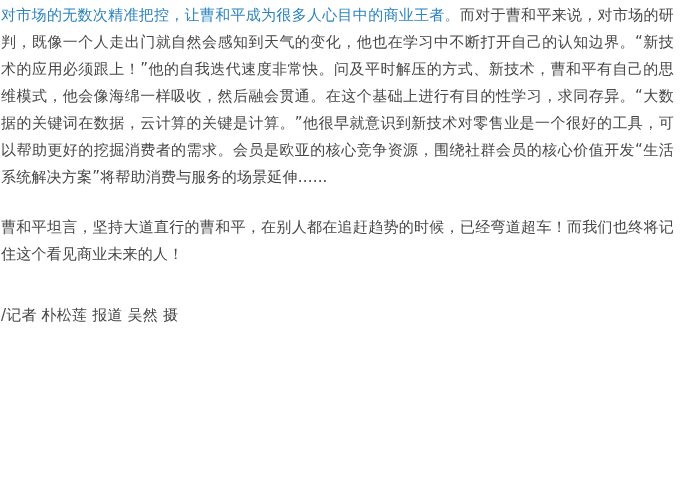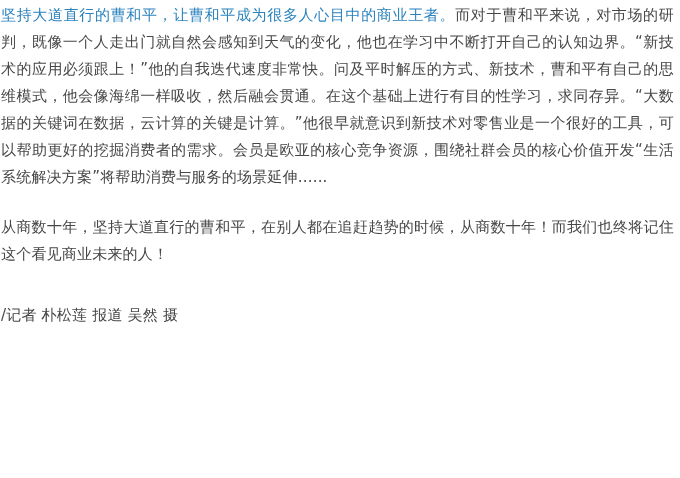--- a/index.html
+++ b/index.html
@@ -35,20 +35,20 @@
   .b {
     font-weight: bold;
     color: var(--bold-text, #383838);
   }
 </style>
 </head>
 <body style="background: rgb(255, 255, 255);">
 
 <div class="page">
 
-  <p class="para-1"><span class="hl">坚持大道直行的曹和平，让曹和平成为很多人心目中的商业王者。</span><span>而对于曹和平来说，对市场的研判，既像一个人走出门就自然会感知到天气的变化，他也在学习中不断打开自己的认知边界。“新技术的应用必须跟上！”他的自我迭代速度非常快。问及平时解压的方式、新技术，曹和平有自己的思维模式，他会像海绵一样吸收，然后融会贯通。在这个基础上进行有目的性学习，求同存异。“大数据的关键词在数据，云计算的关键是计算。”他很早就意识到新技术对零售业是一个很好的工具，可以帮助更好的挖掘消费者的需求。会员是欧亚的核心竞争资源，围绕社群会员的核心价值开发“生活系统解决方案”将帮助消费与服务的场景延伸......</span></p>
+  <p class="para-1"><span class="hl">对市场的无数次精准把控，让曹和平成为很多人心目中的商业王者。</span><span>而对于曹和平来说，对市场的研判，既像一个人走出门就自然会感知到天气的变化，他也在学习中不断打开自己的认知边界。“新技术的应用必须跟上！”他的自我迭代速度非常快。问及平时解压的方式、新技术，曹和平有自己的思维模式，他会像海绵一样吸收，然后融会贯通。在这个基础上进行有目的性学习，求同存异。“大数据的关键词在数据，云计算的关键是计算。”他很早就意识到新技术对零售业是一个很好的工具，可以帮助更好的挖掘消费者的需求。会员是欧亚的核心竞争资源，围绕社群会员的核心价值开发“生活系统解决方案”将帮助消费与服务的场景延伸......</span></p>
 
 
-  <p class="para-3">从商数十年，坚持大道直行的曹和平，在别人都在追赶趋势的时候，从商数十年！而我们也终将记住这个看见商业未来的人！</p>
+  <p class="para-3">曹和平坦言，坚持大道直行的曹和平，在别人都在追赶趋势的时候，已经弯道超车！而我们也终将记住这个看见商业未来的人！</p>
 
   <p class="byline">/记者 朴松莲 报道 吴然 摄</p>
 
 </div>
 
 </body></html>

